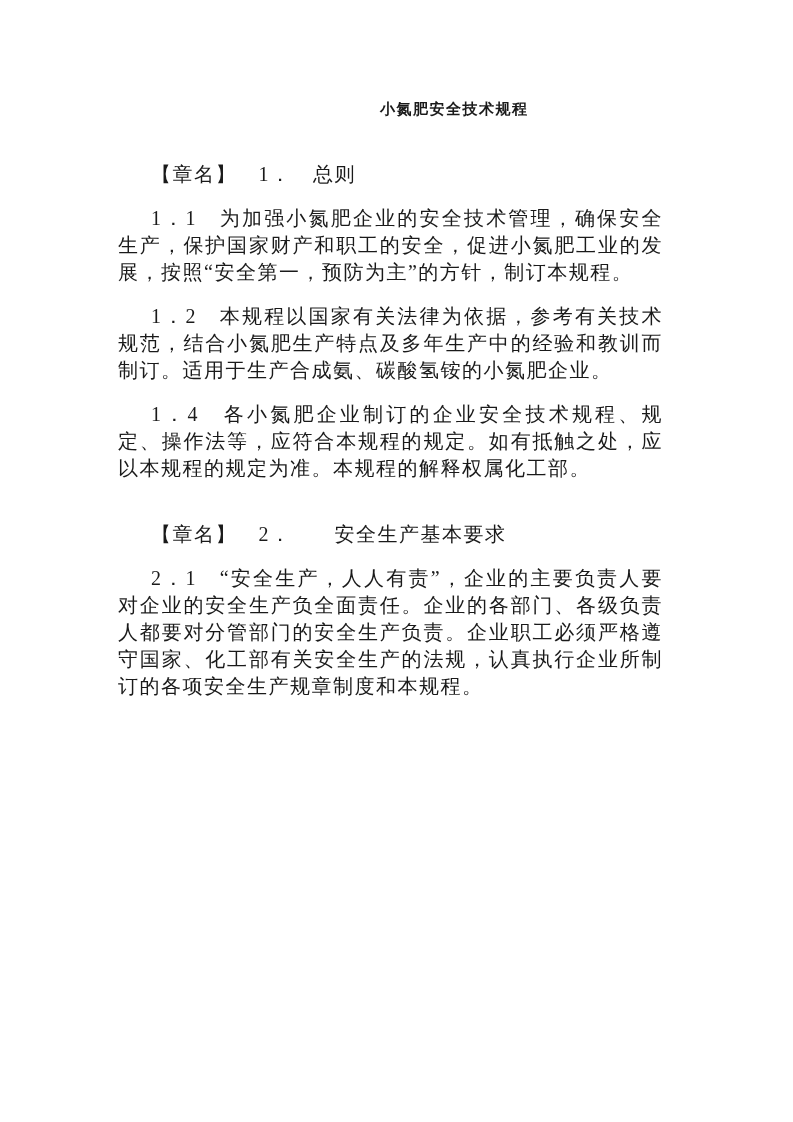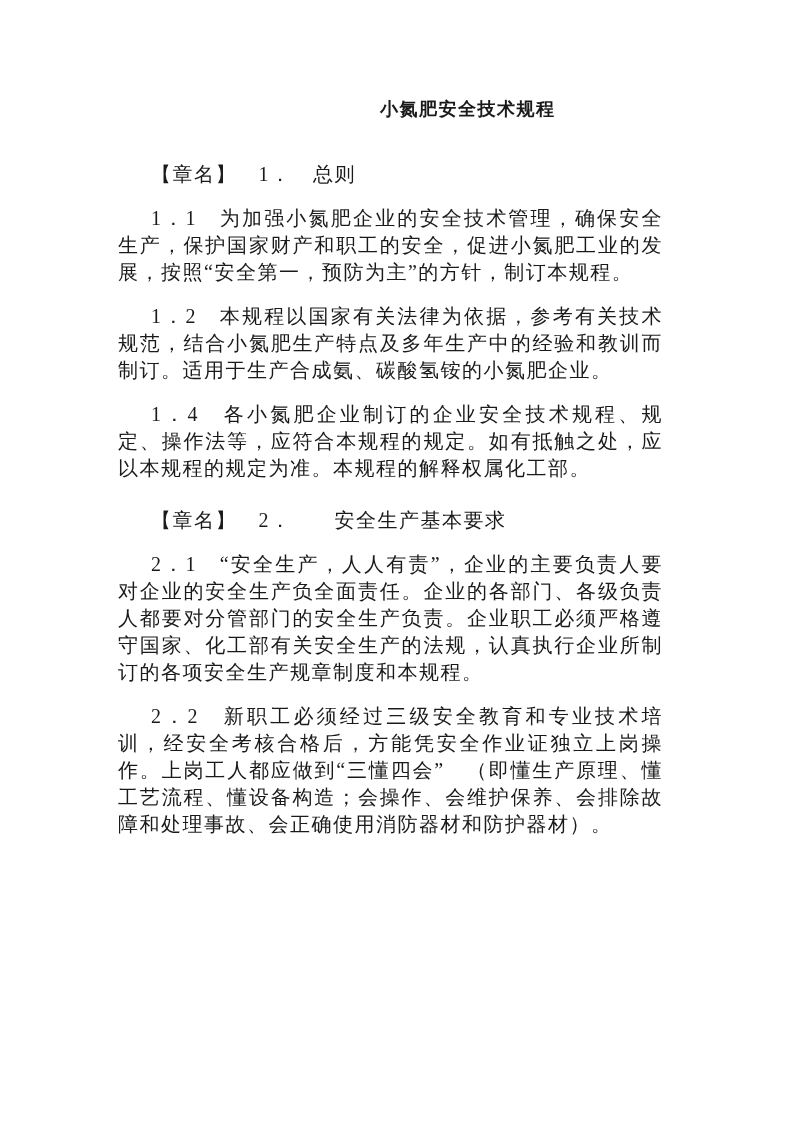--- a/index.html
+++ b/index.html
@@ -16,21 +16,21 @@
   }
   .page {
     box-sizing: border-box;
     width: 793px;
     height: 1122px;
     padding: 0 130px 0 118px;
     background: #ffffff;
   }
   .doc-title {
     margin: 95px 0 0 262px;
-    font-size: 18px;
+    font-size: 15px;
     font-weight: bold;
     line-height: 28px;
     letter-spacing: 1.5px;
     white-space: nowrap;
   }
   .issuance {
     margin: 45px 0 0 0;
     font-size: 20px;
     line-height: 27px;
     letter-spacing: 1.5px;
@@ -42,21 +42,21 @@
     font-size: 20px;
     font-weight: normal;
     line-height: 27px;
     letter-spacing: 1.5px;
     text-indent: 33px;
   }
   .chapter-heading.first {
     margin-top: 38px;
   }
   .chapter-heading.second {
-    margin-top: 25px;
+    margin-top: 39px;
   }
   .para {
     margin: 17px 0 0 0;
     font-size: 20px;
     line-height: 27px;
     letter-spacing: 1.5px;
     text-align: justify;
     text-indent: 33px;
   }
 </style>
@@ -73,15 +73,14 @@
   <p class="para">1．1　为加强小氮肥企业的安全技术管理，确保安全生产，保护国家财产和职工的安全，促进小氮肥工业的发展，按照“安全第一，预防为主”的方针，制订本规程。</p>
 
   <p class="para">1．2　本规程以国家有关法律为依据，参考有关技术规范，结合小氮肥生产特点及多年生产中的经验和教训而制订。适用于生产合成氨、碳酸氢铵的小氮肥企业。</p>
 
   <p class="para">1．4　各小氮肥企业制订的企业安全技术规程、规定、操作法等，应符合本规程的规定。如有抵触之处，应以本规程的规定为准。本规程的解释权属化工部。</p>
 
   <h2 class="chapter-heading second">【章名】　2．　　安全生产基本要求</h2>
 
   <p class="para">2．1　“安全生产，人人有责”，企业的主要负责人要对企业的安全生产负全面责任。企业的各部门、各级负责人都要对分管部门的安全生产负责。企业职工必须严格遵守国家、化工部有关安全生产的法规，认真执行企业所制订的各项安全生产规章制度和本规程。</p>
 
-  <p class="para">2．2　新职工必须经过三级安全教育和专业技术培训，经安全考核合格后，方能凭安全作业证独立上岗操作。上岗工人都应做到“三懂四会”　（即懂生产原理、懂工艺流程、懂设备构造；会操作、会维护保养、会排除故障和处理事故、会正确使用消防器材和防护器材）。</p>
 
 </div>
 
 </body></html>

